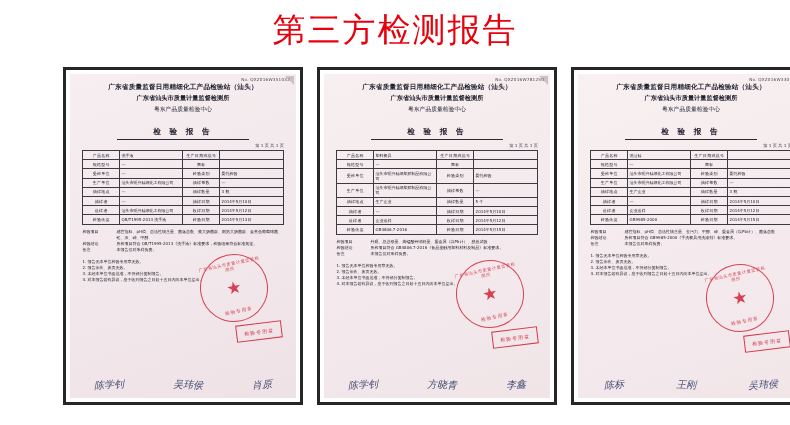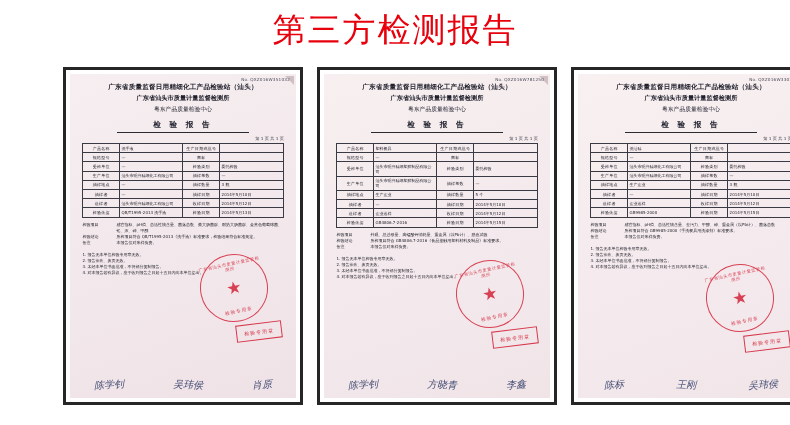--- a/index.html
+++ b/index.html
@@ -68,21 +68,21 @@
     letter-spacing: .2px;
   }
   .head {
     text-align: center;
     padding-top: 9px;
     color: #20202c;
   }
   .head .l1 { font-size: 6.6px; font-weight: bold; letter-spacing: .2px; }
   .head .l2 { font-size: 6.2px; font-weight: bold; margin-top: 2px; }
   .head .l3 { font-size: 5.8px; margin-top: 2px; }
-  .head .l4 { font-size: 7.6px; font-weight: bold; margin-top: 6px; letter-spacing: 3px; }
+  .head .l4 { font-size: 7.6px; font-weight: bold; margin-top: 13px; letter-spacing: 3px; }
   .head .rule {
     width: 58%;
     height: 1px;
     background: #2a2a33;
     margin: 2px auto 0 auto;
   }
   .page-idx {
     text-align: right;
     font-size: 4.2px;
     color: #3a3a44;

